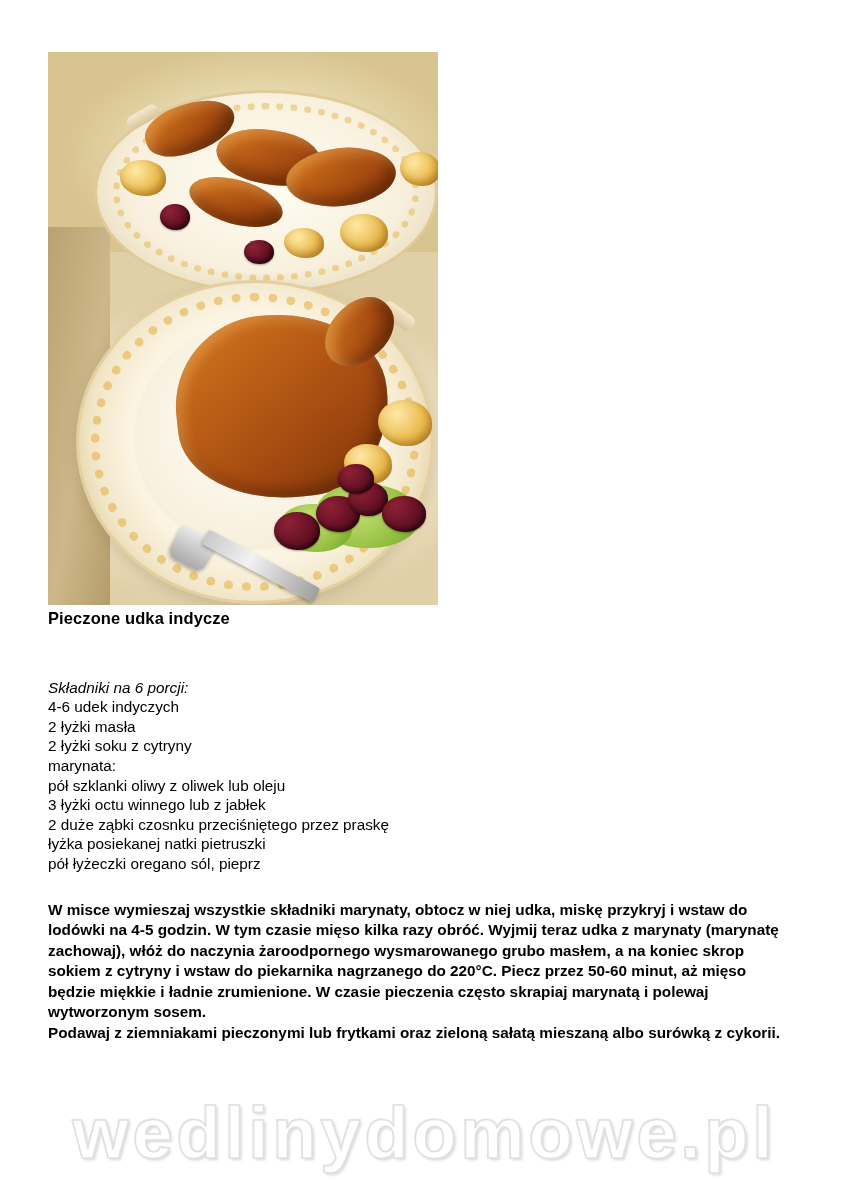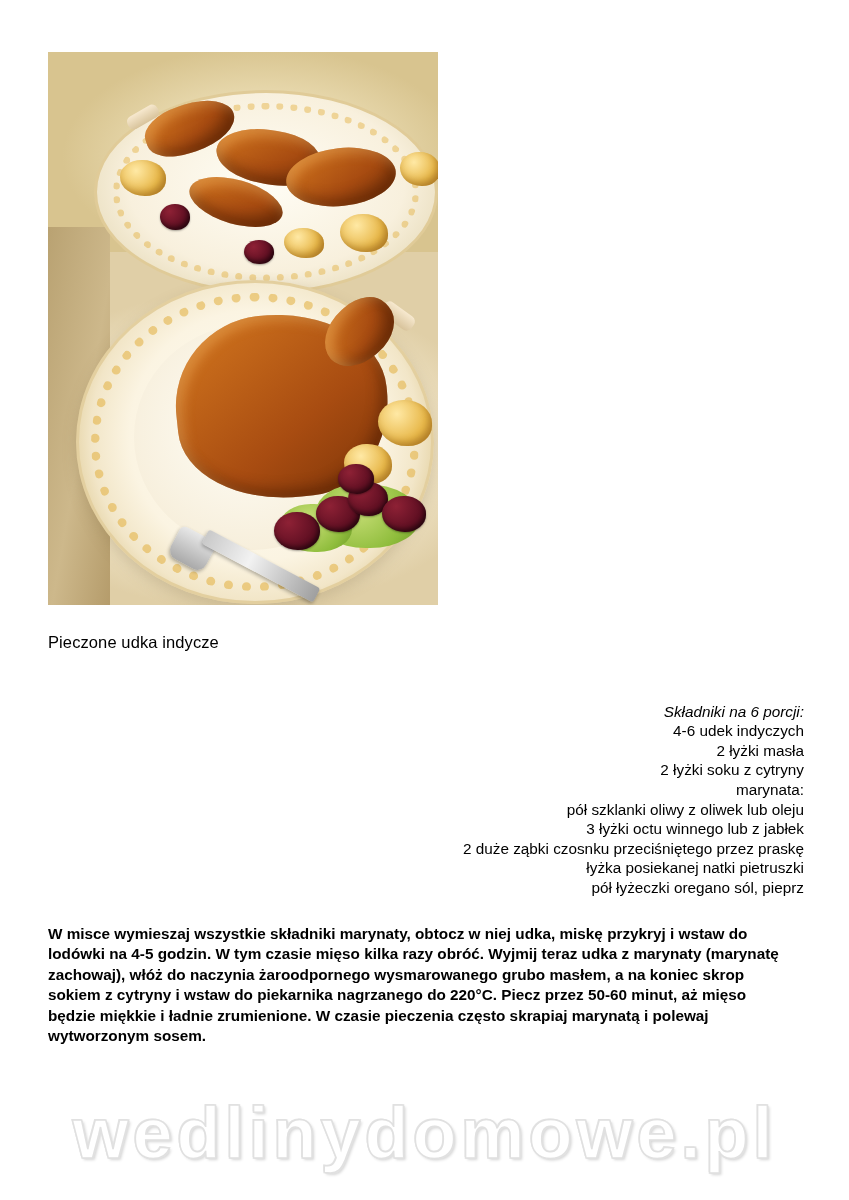--- a/index.html
+++ b/index.html
@@ -135,31 +135,30 @@
     position: absolute;
     width: 40px; height: 34px;
     background: linear-gradient(180deg, #e8e8e8, #a9a9a9);
     border-radius: 6px 6px 10px 10px;
     transform: rotate(28deg);
     box-shadow: 0 2px 4px rgba(0,0,0,.3);
   }
 
   
   .recipe-title {
-    margin-top: 28px;
+    margin-top: 4px;
     font-size: 16.5px;
-    font-weight: normal;
+    font-weight: bold;
     letter-spacing: .1px;
   }
   .ingredients {
     margin-top: 30px;
     font-size: 15.3px;
     line-height: 19.6px;
     white-space: pre-line;
-    text-align: right;
   }
   .ingredients .lead {
     font-style: italic;
   }
   .steps {
     margin-top: 26px;
     font-size: 15.3px;
     line-height: 20.5px;
     width: 748px;
     font-weight: bold;
@@ -236,18 +235,19 @@
 marynata:
 pół szklanki oliwy z oliwek lub oleju
 3 łyżki octu winnego lub z jabłek
 2 duże ząbki czosnku przeciśniętego przez praskę
 łyżka posiekanej natki pietruszki
 pół łyżeczki oregano sól, pieprz</span>
     </div>
 
     <div class="steps">
       <p>W misce wymieszaj wszystkie składniki marynaty, obtocz w niej udka, miskę przykryj i wstaw do lodówki na 4-5 godzin. W tym czasie mięso kilka razy obróć. Wyjmij teraz udka z marynaty (marynatę zachowaj), włóż do naczynia żaroodpornego wysmarowanego grubo masłem, a na koniec skrop sokiem z cytryny i wstaw do piekarnika nagrzanego do 220°C. Piecz przez 50-60 minut, aż mięso będzie miękkie i ładnie zrumienione. W czasie pieczenia często skrapiaj marynatą i polewaj wytworzonym sosem.</p>
+      <p>Podawaj z ziemniakami pieczonymi lub frytkami oraz zieloną sałatą mieszaną albo surówką z cykorii.</p>
     </div>
 
   </div>
 
   <div class="watermark">wedlinydomowe.pl</div>
 </div>
 
 </body></html>

